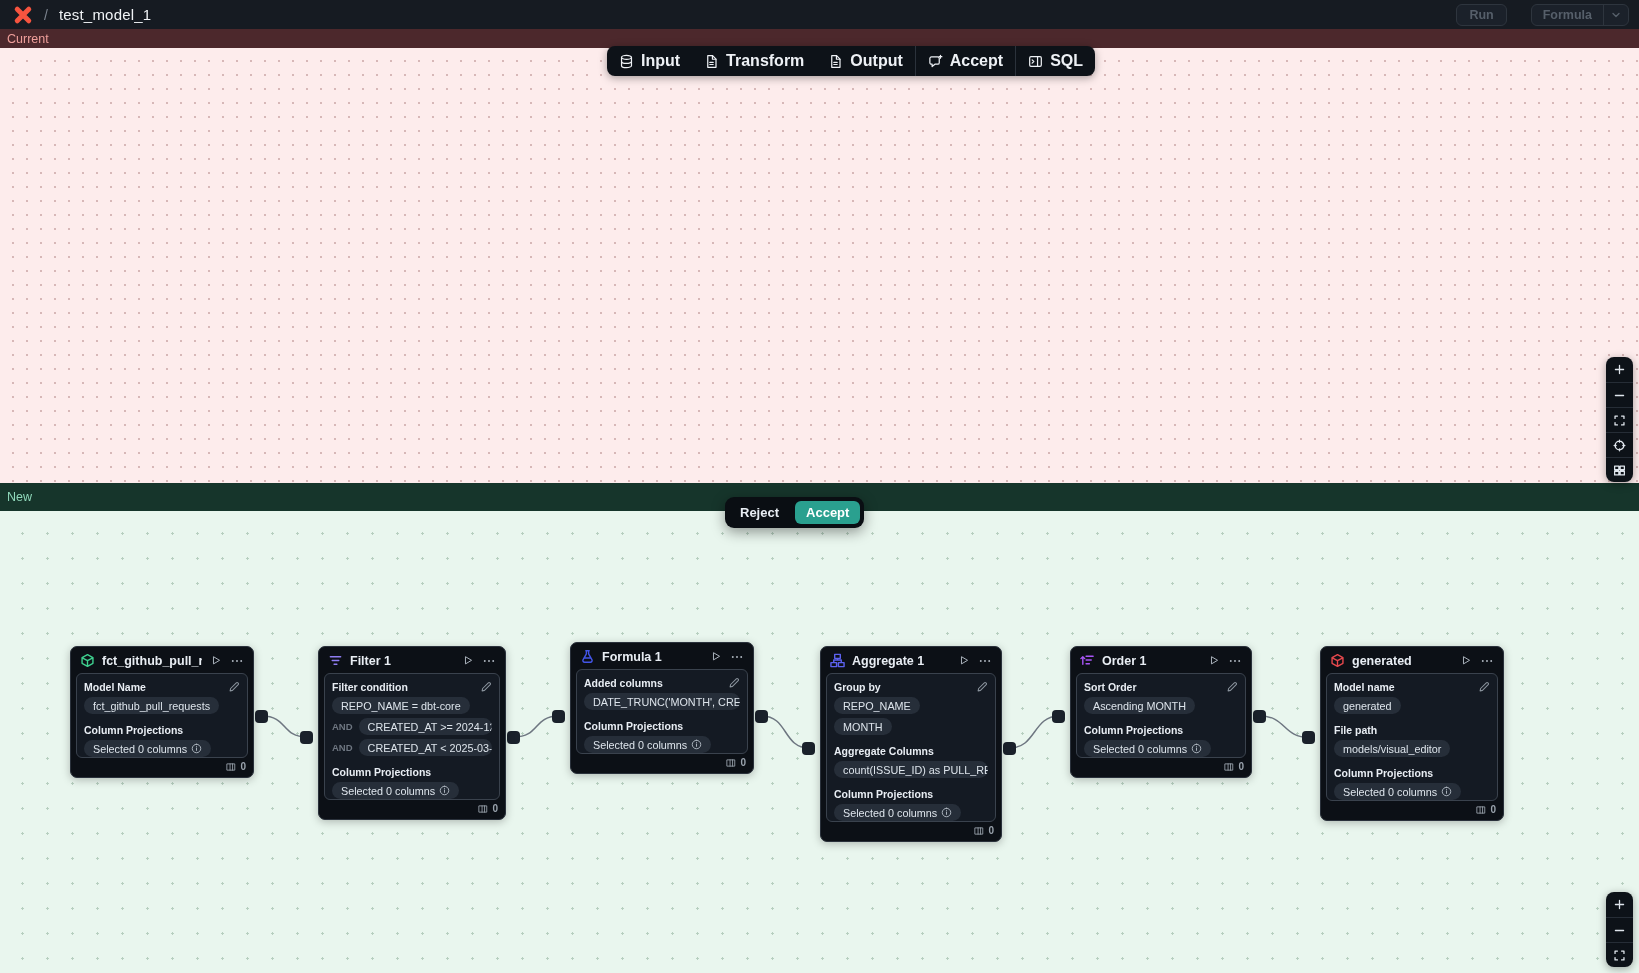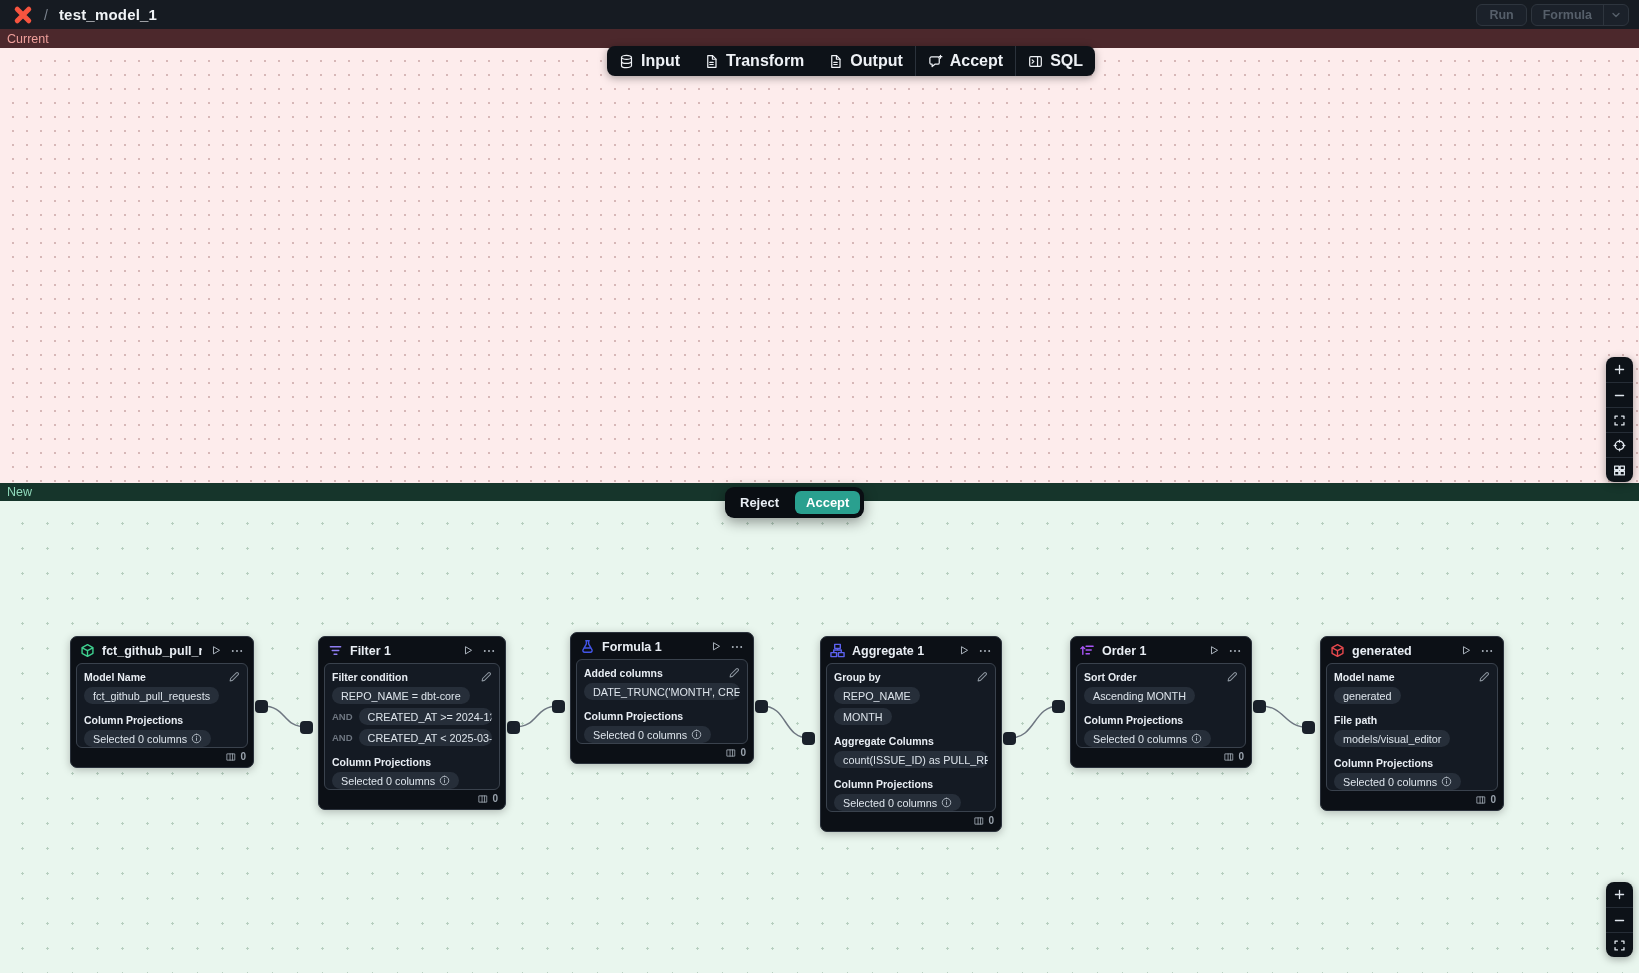--- a/index.html
+++ b/index.html
@@ -3,33 +3,33 @@
 <meta charset="utf-8">
 <style>
   * { box-sizing: border-box; margin: 0; padding: 0; }
   html,body { width:1639px; height:973px; overflow:hidden; }
   body { font-family:"Liberation Sans",sans-serif; background:#0d1117; }
 
   
   .topbar { height:29px; background:#161b22; display:flex; align-items:center; padding:0 10px 0 13px; gap:11px; }
   .logo { display:flex; align-items:center; }
   .slash { color:#7d8590; font-size:14px; }
-  .title { color:#f0f3f6; font-weight:700; font-size:15px; letter-spacing:.2px; }
-  .topbar-right { margin-left:auto; display:flex; gap:4px; align-items:flex-start;padding-left:24px; }
+  .title { color:#f0f3f6; font-weight:400; font-size:15px; letter-spacing:.2px; }
+  .topbar-right { margin-left:auto; display:flex; gap:24px; align-items:flex-start;padding-left:24px; }
   .tb-btn { height:22px; border:1px solid #2e353e; background:#1b212a; border-radius:6px;
             color:#565f6a; font:700 12.5px "Liberation Sans",sans-serif; padding:0 12px;
             display:flex; align-items:center; }
   .commit-split { padding:0; overflow:hidden; }
   .commit-main { padding:0 11px; display:flex; align-items:center; height:100%; }
   .commit-caret { width:25px; height:100%; border-left:1px solid #2e353e; display:flex; align-items:center; justify-content:center; color:#565f6a; }
 
   
   .band { display:flex; align-items:center; padding:0 7px; font-size:12.5px; position:relative; z-index:2; }
   .band-current { height:19px; background:var(--band-current-bg,#4c282c); color:var(--band-current-text,#ef9f9b);align-items:center; }
-  .band-new { height:18px; background:var(--band-new-bg,#16352b); color:var(--band-new-text,#8fd8ba); }
+  .band-new { height:28px; background:var(--band-new-bg,#16352b); color:var(--band-new-text,#8fd8ba); }
 
   
   .canvas { position:relative; }
   .canvas-current { height:435px; background-color:var(--canvas-current-bg,#fdecec);
       background-image:radial-gradient(rgba(168,118,118,.45) 1px, transparent 1.2px);
       background-size:14px 14px; background-position:6px 6px; }
   .canvas-new { height:473px; background-color:var(--canvas-new-bg,#e9f6ee);
       background-image:radial-gradient(rgba(108,148,122,.4) 1px, transparent 1.2px);
       background-size:25px 25px; background-position:10px 10px; }
 

